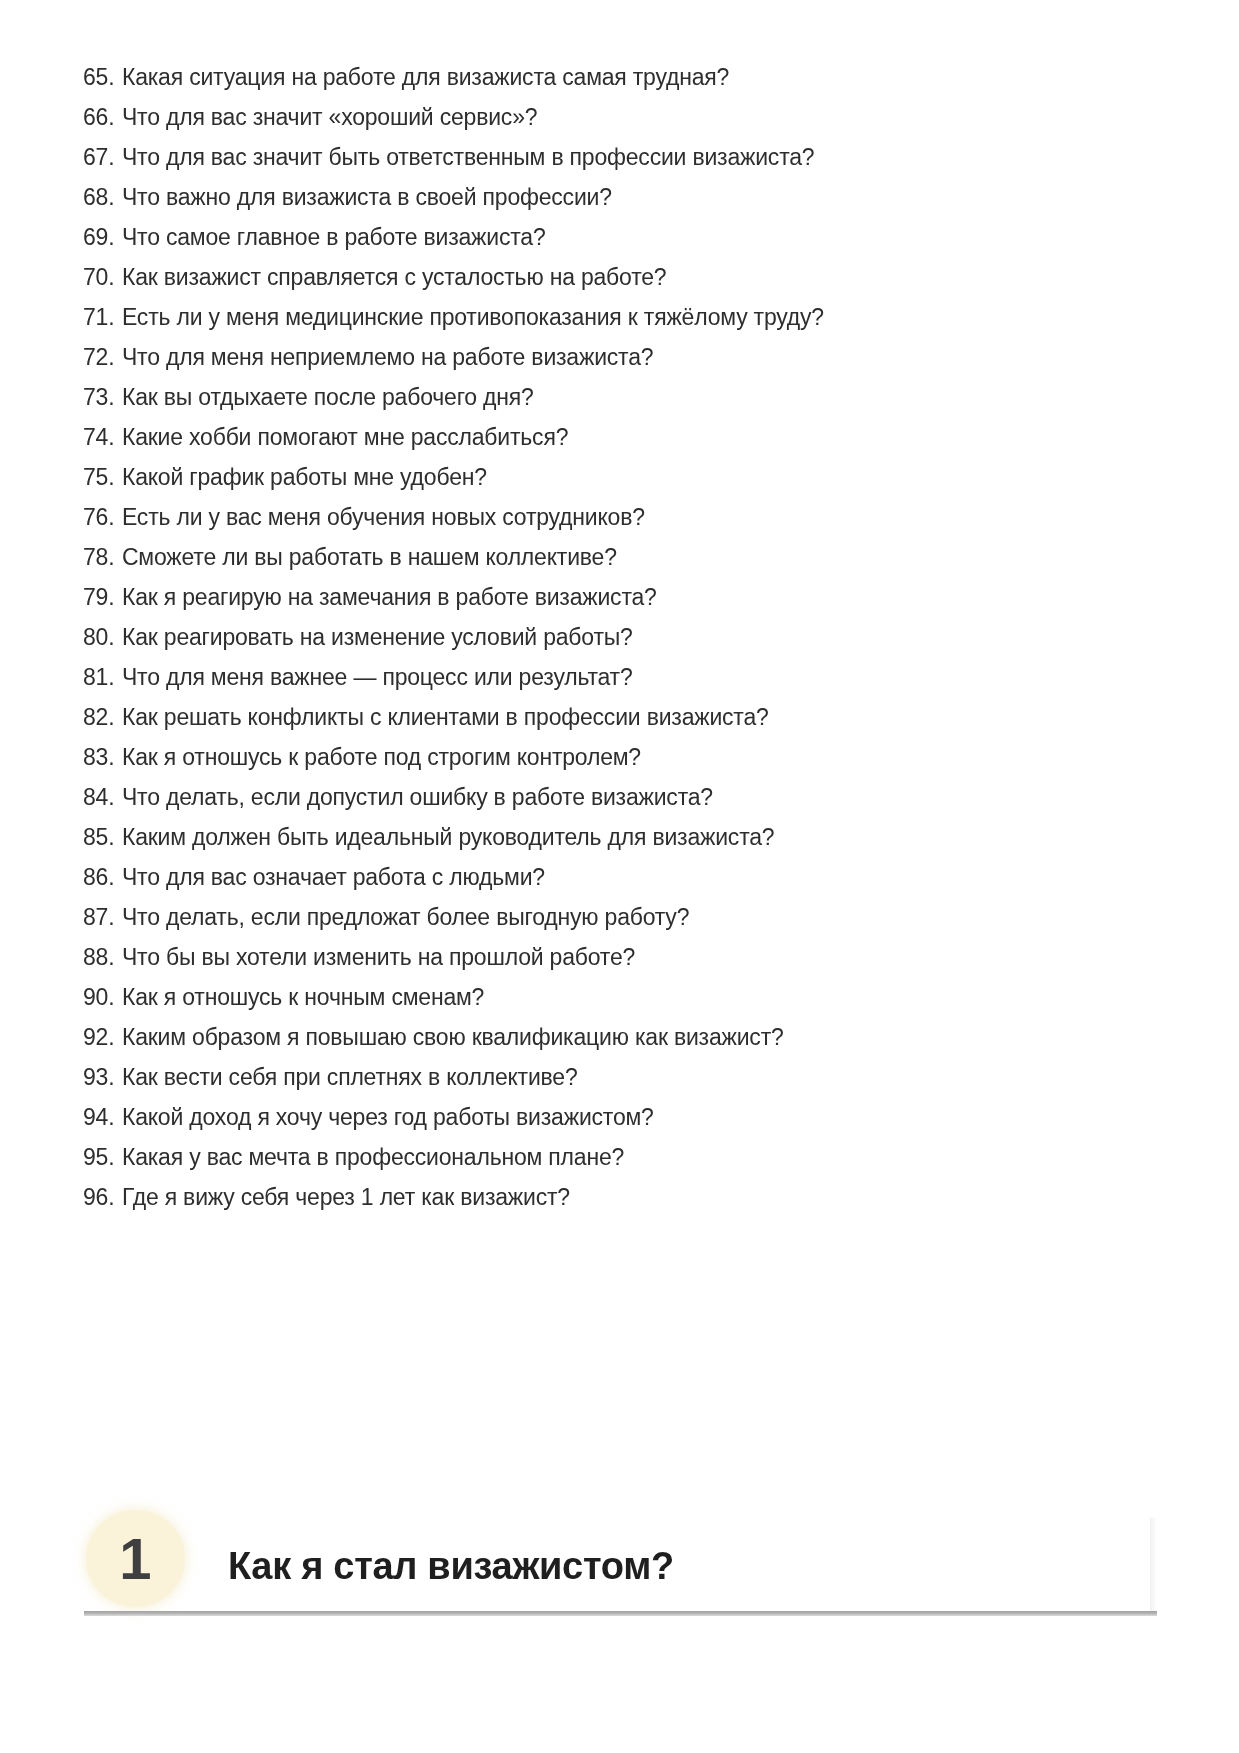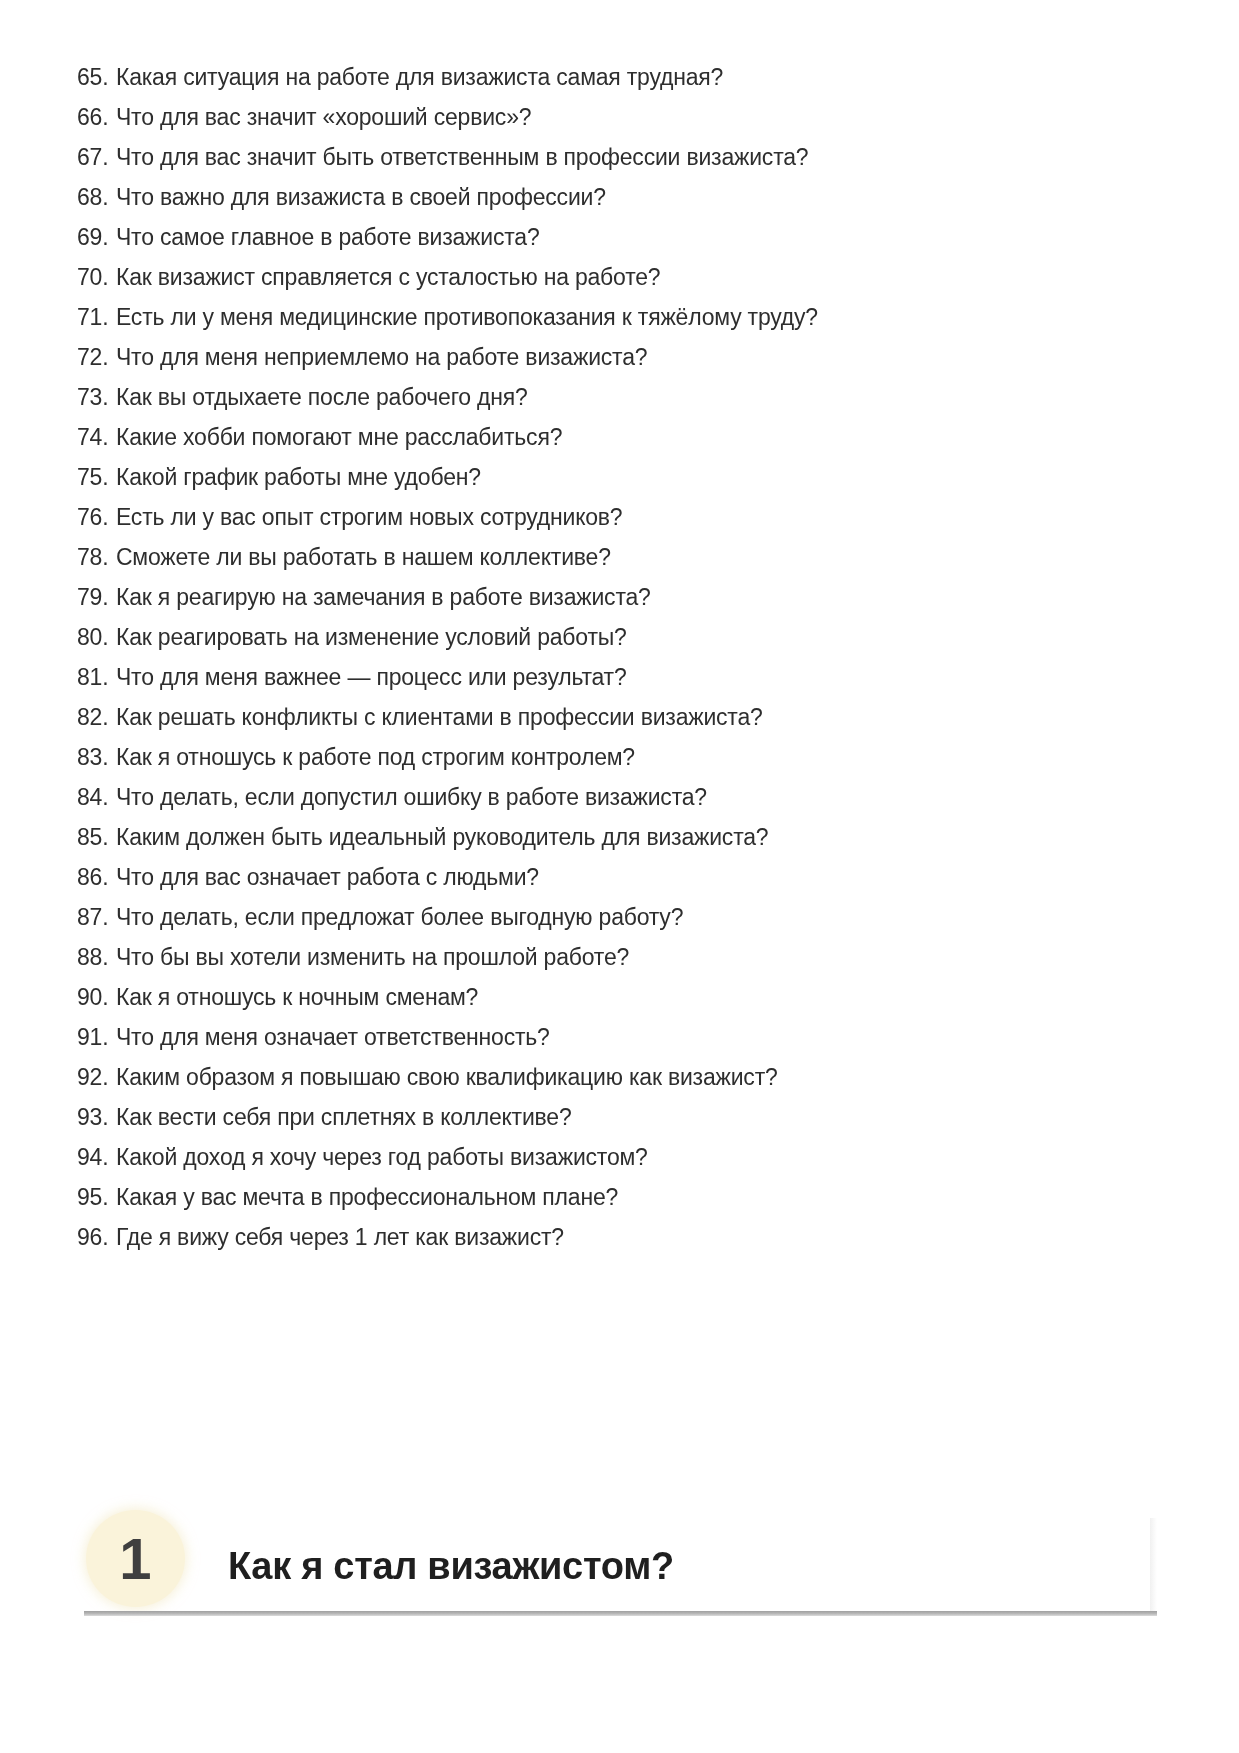--- a/index.html
+++ b/index.html
@@ -10,21 +10,21 @@
   .page {
     position: relative;
     width: 1239px;
     height: 1753px;
     background: var(--page-background, #ffffff);
     overflow: hidden;
     font-family: "Liberation Sans", "DejaVu Sans", sans-serif;
   }
   .question-list {
     position: absolute;
-    left: 77px;
+    left: 83px;
     top: 57px;
     margin: 0;
     padding: 0;
     list-style: none;
   }
   .question-item {
     height: 40px;
     line-height: 40px;
     white-space: nowrap;
     font-size: 23px;
@@ -127,21 +127,21 @@
 
       <li class="question-item">
         <span class="q-num">74.</span><span class="q-text">Какие хобби помогают мне расслабиться?</span>
       </li>
 
       <li class="question-item">
         <span class="q-num">75.</span><span class="q-text">Какой график работы мне удобен?</span>
       </li>
 
       <li class="question-item">
-        <span class="q-num">76.</span><span class="q-text">Есть ли у вас опыт строгим новых сотрудников?</span>
+        <span class="q-num">76.</span><span class="q-text">Есть ли у вас меня обучения новых сотрудников?</span>
       </li>
 
 
       <li class="question-item">
         <span class="q-num">78.</span><span class="q-text">Сможете ли вы работать в нашем коллективе?</span>
       </li>
 
       <li class="question-item">
         <span class="q-num">79.</span><span class="q-text">Как я реагирую на замечания в работе визажиста?</span>
       </li>
@@ -180,23 +180,20 @@
 
       <li class="question-item">
         <span class="q-num">88.</span><span class="q-text">Что бы вы хотели изменить на прошлой работе?</span>
       </li>
 
 
       <li class="question-item">
         <span class="q-num">90.</span><span class="q-text">Как я отношусь к ночным сменам?</span>
       </li>
 
-      <li class="question-item">
-        <span class="q-num">91.</span><span class="q-text">Что для меня означает ответственность?</span>
-      </li>
 
       <li class="question-item">
         <span class="q-num">92.</span><span class="q-text">Каким образом я повышаю свою квалификацию как визажист?</span>
       </li>
 
       <li class="question-item">
         <span class="q-num">93.</span><span class="q-text">Как вести себя при сплетнях в коллективе?</span>
       </li>
 
       <li class="question-item">

